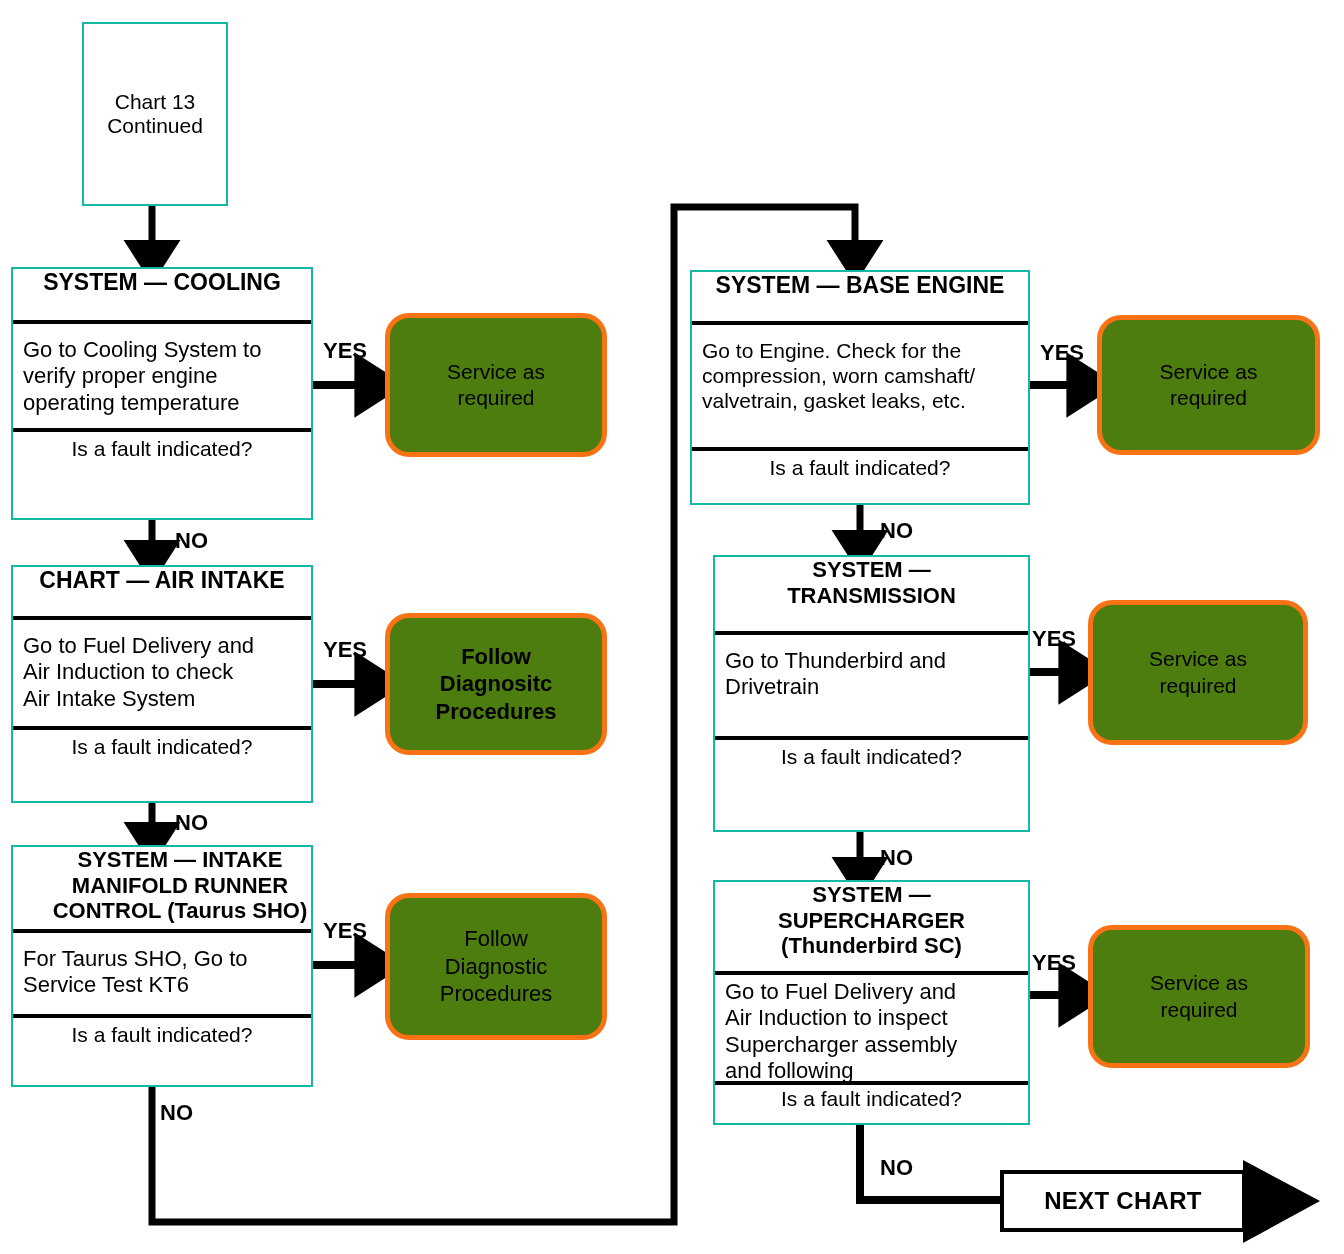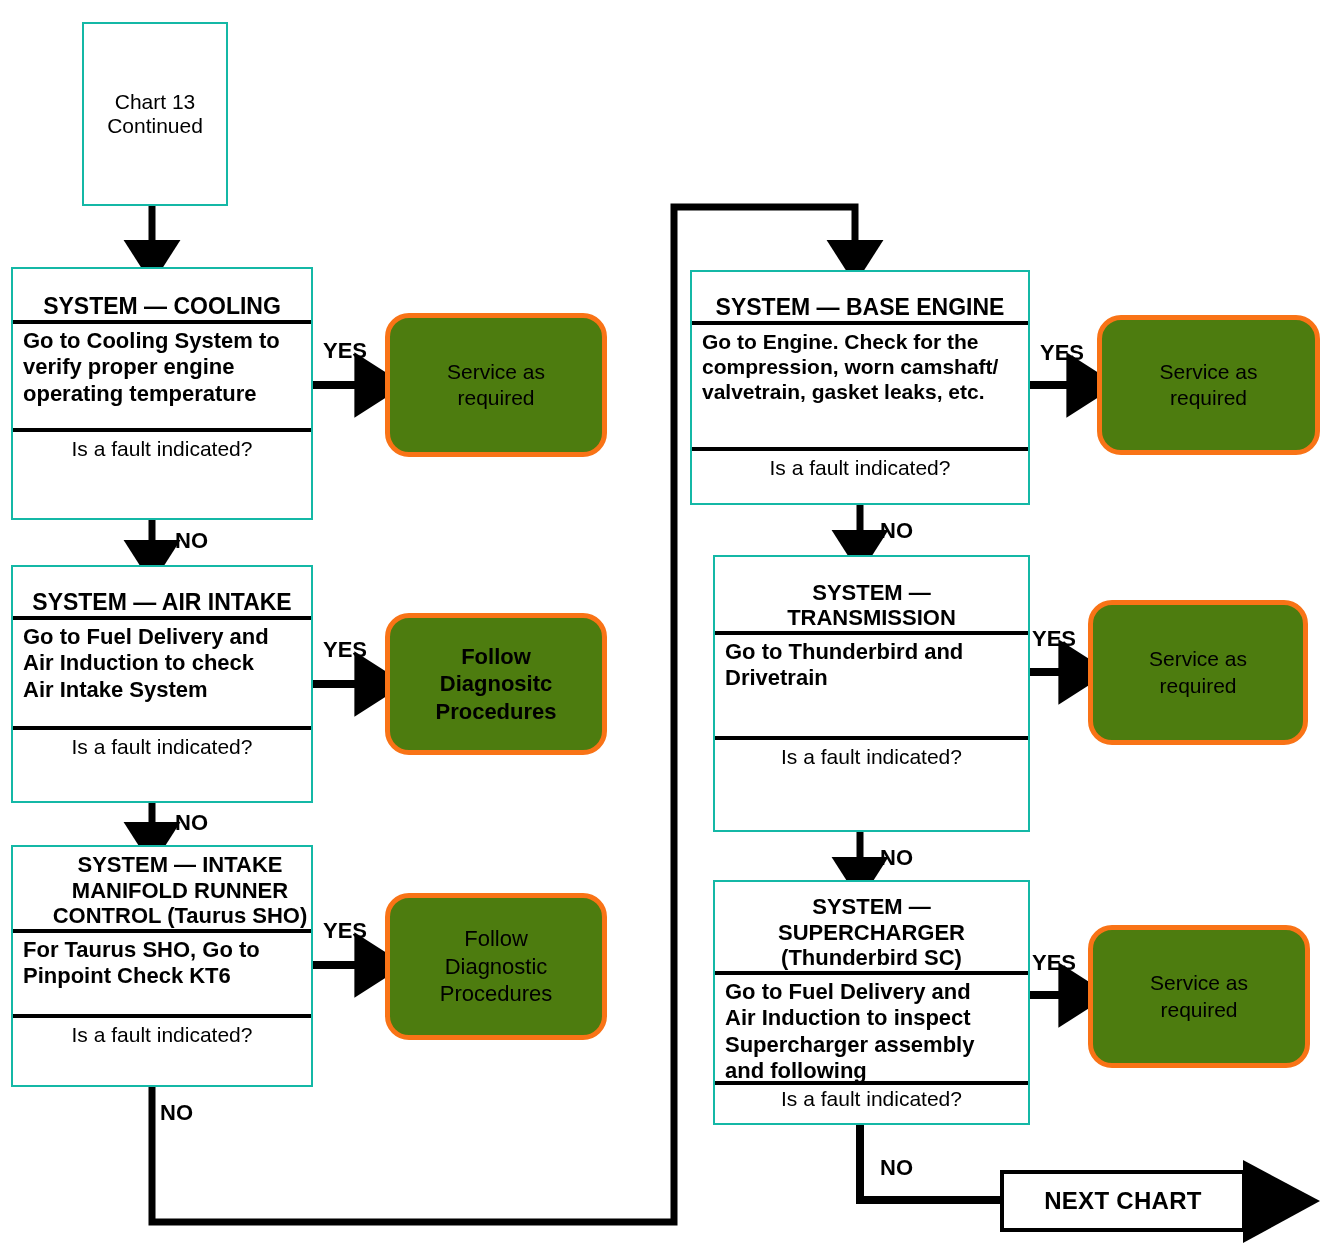--- a/index.html
+++ b/index.html
@@ -30,28 +30,28 @@
   }
   .node .hdr{
     box-sizing:border-box;
     border-bottom:4px solid #000;
     text-align:center;
     font-weight:bold;
     line-height:1.17;
     display:flex;
     flex-direction:column;
     align-items:center;
-    justify-content:flex-end;
+    justify-content:flex-start;
   }
   .node .body{
     box-sizing:border-box;
     border-bottom:4px solid #000;
-    font-weight:bold;
+    font-weight:normal;
     line-height:1.2;
-    padding:4px 10px 4px 10px;
+    padding:13px 10px 4px 10px;
   }
   .node .qst{
     box-sizing:border-box;
     text-align:center;
     font-weight:normal;
     padding:5px 6px 0 6px;
   }
   .rounded{
     position:absolute;
     box-sizing:border-box;
@@ -179,21 +179,21 @@
       <div>Service as</div>
       <div>required</div>
     </div>
   </div>
 
   <div class="edgelabel t22" style="left:323px;top:338px;">YES</div>
   <div class="edgelabel t22" style="left:175px;top:528px;">NO</div>
 
   <div class="node" style="left:11px;top:565px;width:302px;height:238px;">
     <div class="hdr t23" style="height:53px;">
-      <span>SYSTEM — AIR INTAKE</span>
+      <span>CHART — AIR INTAKE</span>
     </div>
     <div class="body t22" style="height:110px;">
       <div>Go to Fuel Delivery and</div>
       <div>Air Induction to check</div>
       <div>Air Intake System</div>
     </div>
     <div class="qst t21">Is a fault indicated?</div>
   </div>
 
   <div class="rounded bold t22" style="left:385px;top:613px;width:222px;height:142px;">
@@ -208,21 +208,21 @@
   <div class="edgelabel t22" style="left:175px;top:810px;">NO</div>
 
   <div class="node" style="left:11px;top:845px;width:302px;height:242px;">
     <div class="hdr t22" style="height:86px;padding-left:36px;">
       <span>SYSTEM — INTAKE</span>
       <span>MANIFOLD RUNNER</span>
       <span>CONTROL (Taurus SHO)</span>
     </div>
     <div class="body t22" style="height:85px;">
       <div>For Taurus SHO, Go to</div>
-      <div>Pinpoint  Check KT6</div>
+      <div>Service  Test KT6</div>
     </div>
     <div class="qst t21">Is a fault indicated?</div>
   </div>
 
   <div class="rounded t22" style="left:385px;top:893px;width:222px;height:147px;">
     <div>
       <div>Follow</div>
       <div>Diagnostic</div>
       <div>Procedures</div>
     </div>

